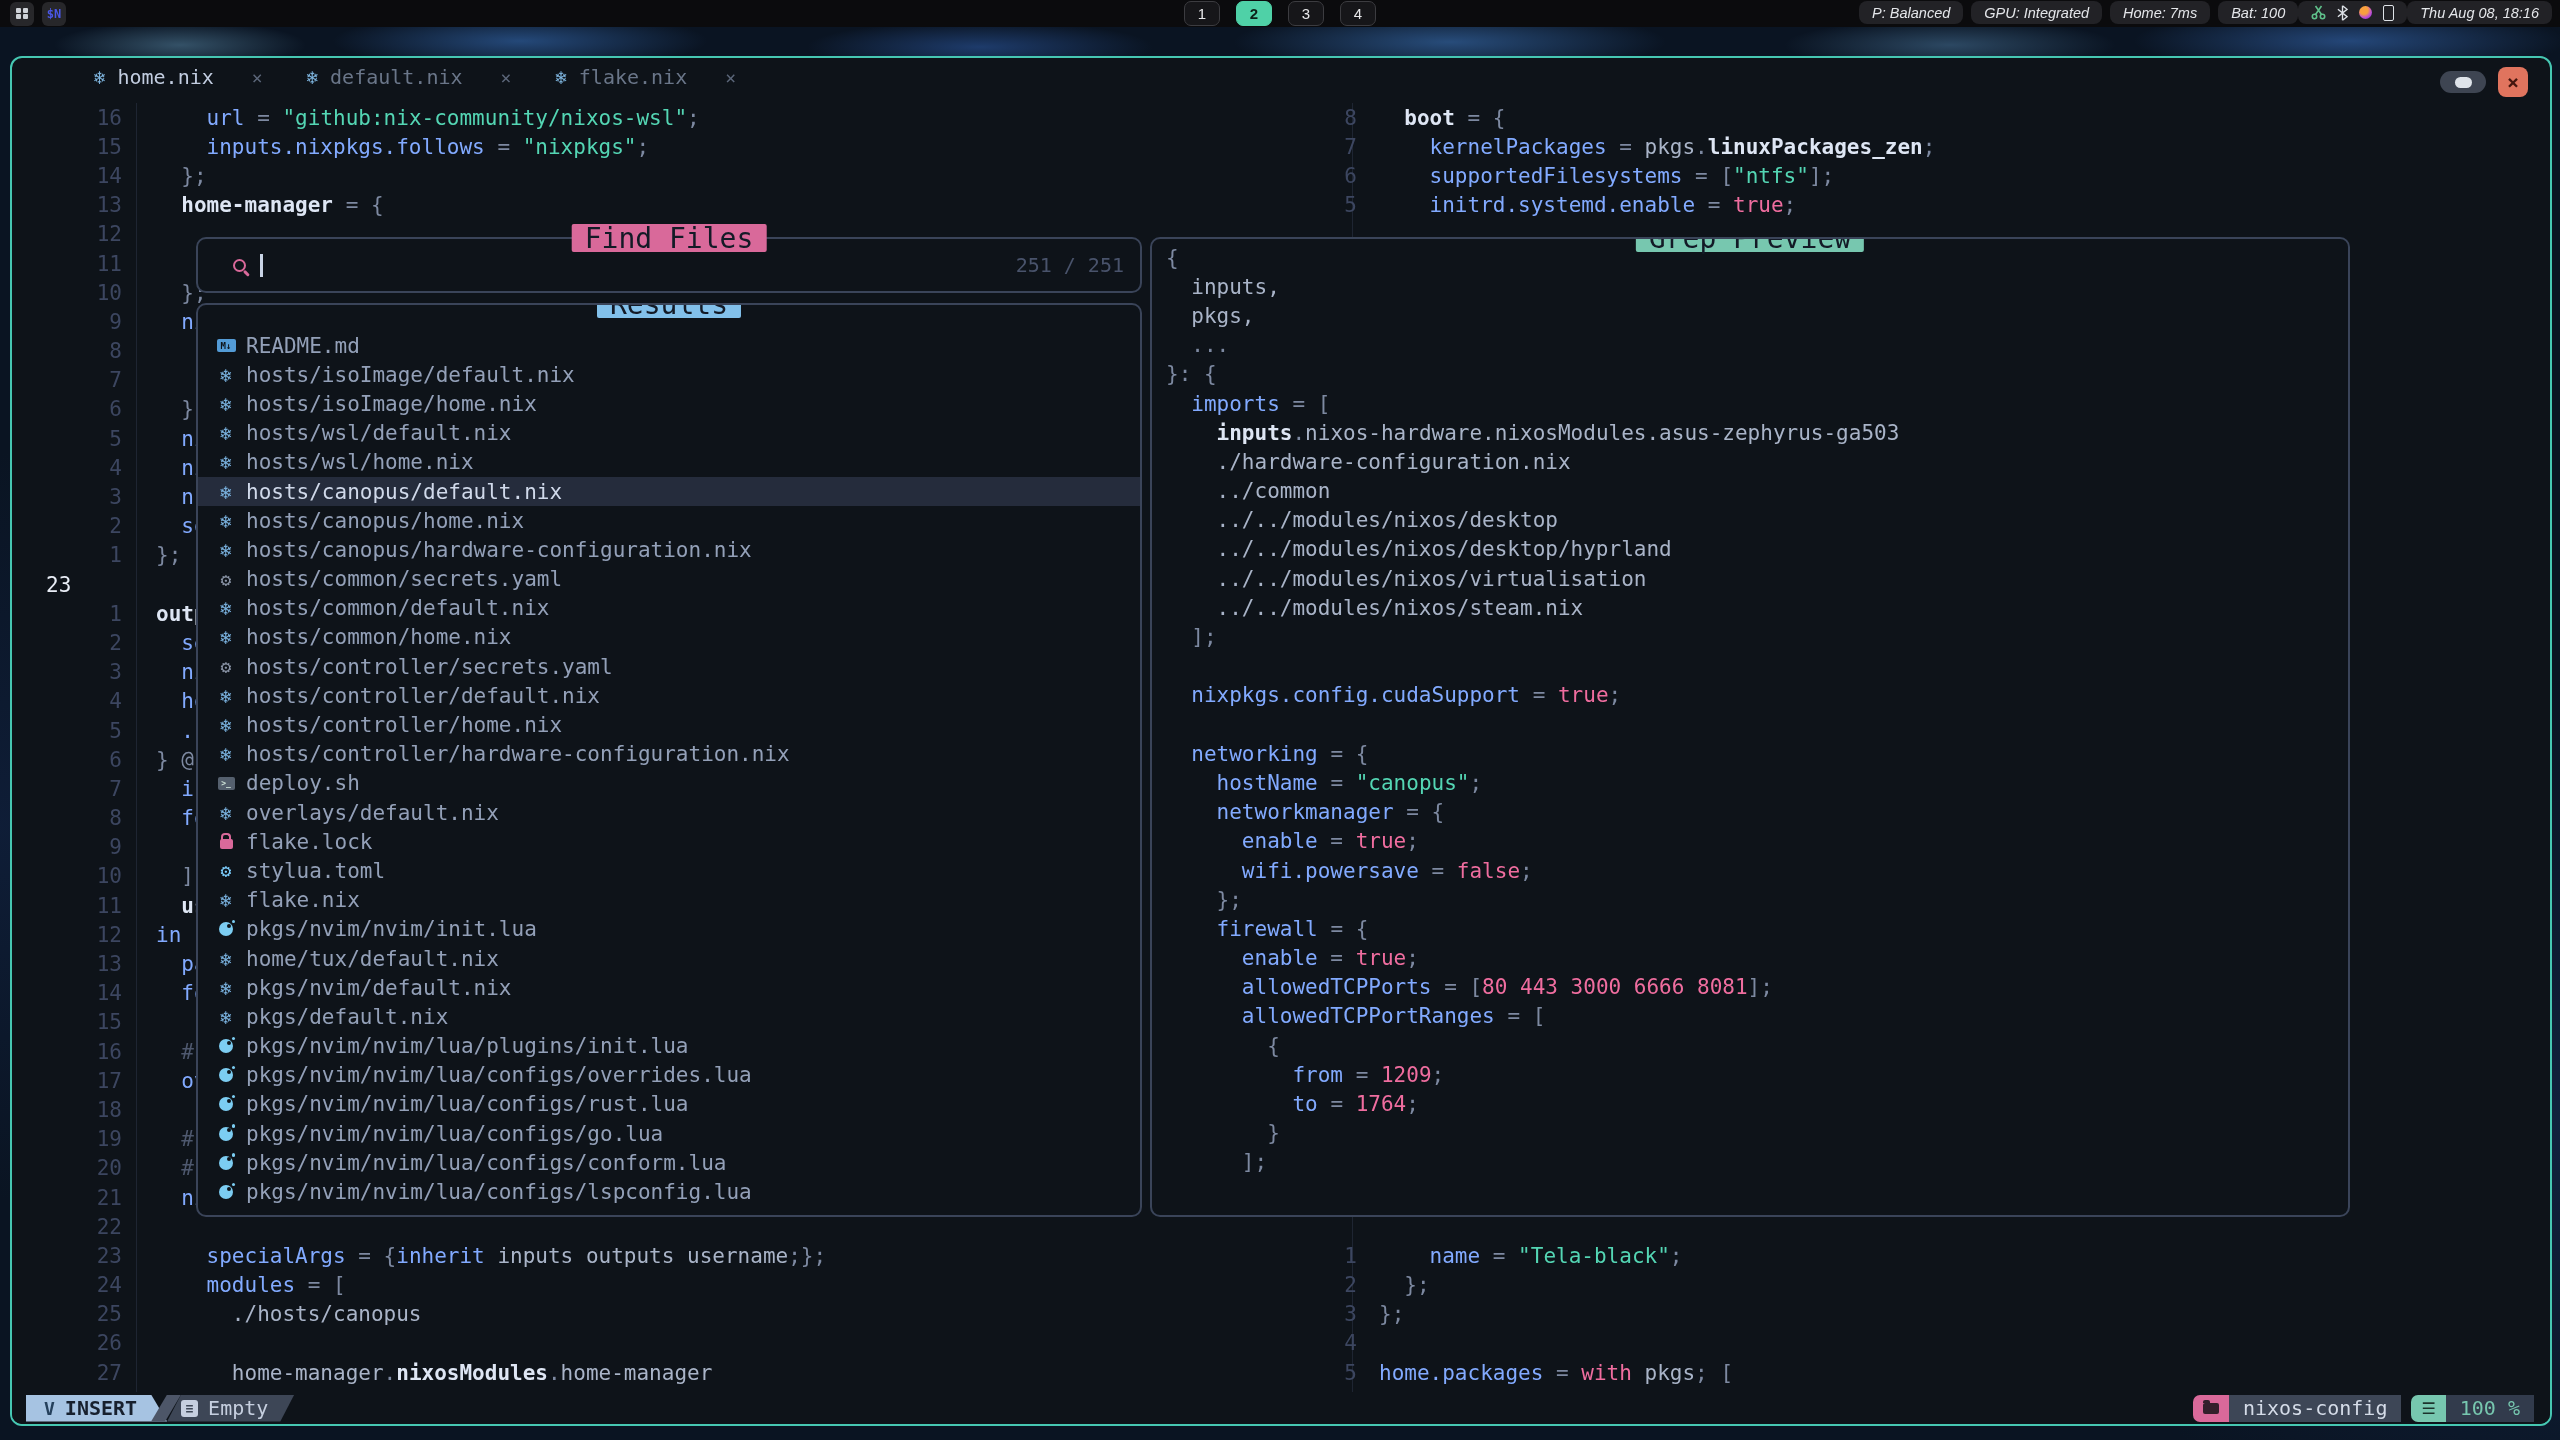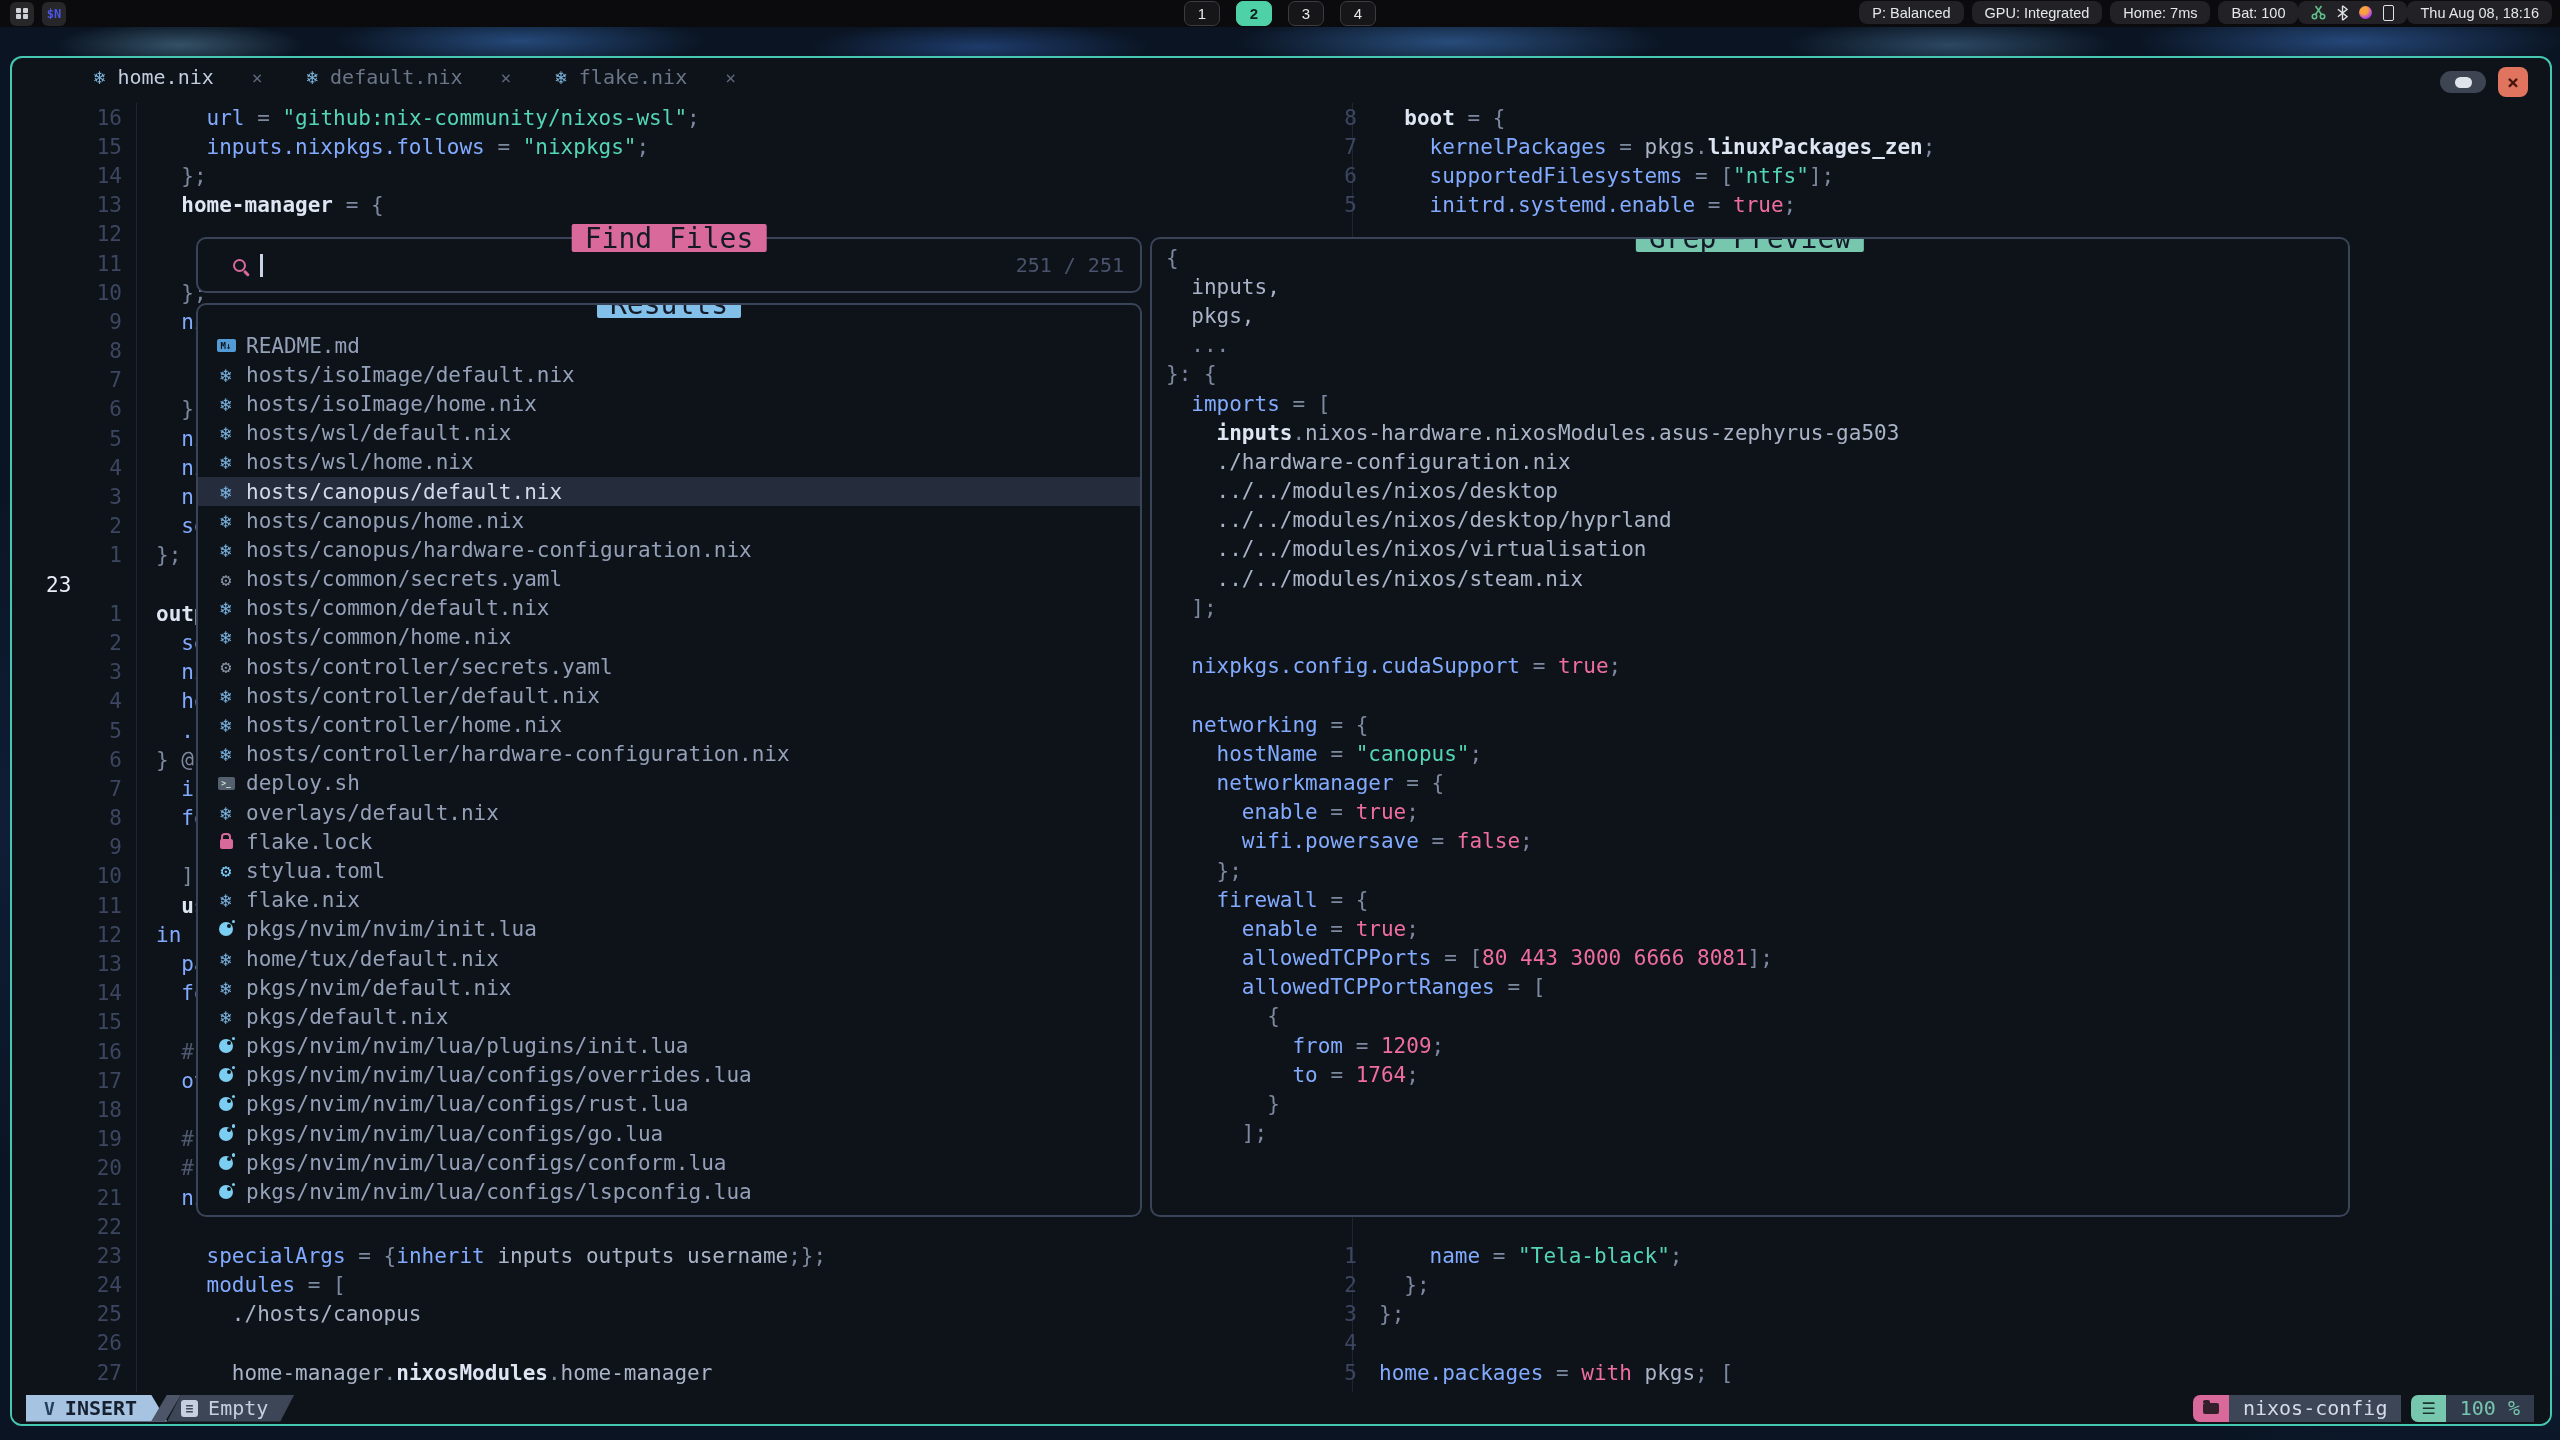--- a/index.html
+++ b/index.html
@@ -21,21 +21,21 @@
     display:flex;align-items:center;font-family:"Liberation Sans",sans-serif;}
   .appicons{display:flex;gap:8px;padding-left:10px;}
   .appicon{width:24px;height:24px;border-radius:6px;background:#27272a;display:flex;align-items:center;justify-content:center;}
   .grid-glyph{display:grid;grid-template-columns:5px 5px;grid-template-rows:5px 5px;gap:1.5px;}
   .grid-glyph i{background:#cfd3d8;border-radius:1px;}
   .dollar-n{color:#4a57e8;font:bold 12px "DejaVu Sans Mono",monospace;}
   .ws-group{position:absolute;left:50%;transform:translateX(-50%);top:1px;display:flex;gap:16px;}
   .ws{min-width:34px;height:23px;border-radius:7px;border:1px solid #3c3c40;background:#161619;
     color:#e8e8ea;font-size:15px;display:flex;align-items:center;justify-content:center;}
   .ws.active{background:#4fd1a7;border-color:#4fd1a7;color:#0c2018;font-weight:bold;}
-  .tb-right{position:absolute;right:8px;top:1px;display:flex;align-items:center;}
+  .tb-right{position:absolute;right:8px;top:1px;display:flex;align-items:center;font-style:italic;}
   .pill{height:23px;border-radius:8px;background:#222226;color:#e4e6ea;font-size:14.5px;
     display:flex;align-items:center;padding:0 13px;}
   .traypill{display:flex;gap:11px;align-items:center;}
   .orb{width:13px;height:13px;border-radius:50%;background:radial-gradient(circle at 38% 32%, #f9a03f 0 34%, #c04fd6 62%, #7a2bb8);}
   .tablet{width:9px;height:14px;border:1.6px solid #dfe3e8;border-radius:2px;}
   
   .window{position:absolute;left:10px;top:56px;width:2538px;height:1366px;border:2px solid #46c7b2;
     border-radius:12px;background:#0e1319;z-index:5;overflow:hidden;}
   
   .tabbar{position:absolute;left:0;top:0;right:0;height:38px;display:flex;align-items:center;
@@ -489,20 +489,21 @@
     <span class="popup-title t-teal">Grep Preview</span>
     <div class="grep-lines">
         <div class="cl"><span class="code"><span class="tk-p">{</span></span></div>
         <div class="cl"><span class="code"><span class="tk-d">  inputs,</span></span></div>
         <div class="cl"><span class="code"><span class="tk-d">  pkgs,</span></span></div>
         <div class="cl"><span class="code"><span class="tk-p">  ...</span></span></div>
         <div class="cl"><span class="code"><span class="tk-p">}: {</span></span></div>
         <div class="cl"><span class="code"><span class="tk-d">  </span><span class="tk-a">imports</span><span class="tk-p"> = [</span></span></div>
         <div class="cl"><span class="code"><span class="tk-d">    </span><span class="tk-w">inputs</span><span class="tk-p">.</span><span class="tk-d">nixos-hardware.nixosModules.asus-zephyrus-ga503</span></span></div>
         <div class="cl"><span class="code"><span class="tk-d">    ./hardware-configuration.nix</span></span></div>
+        <div class="cl"><span class="code"><span class="tk-d">    ../common</span></span></div>
         <div class="cl"><span class="code"><span class="tk-d">    ../../modules/nixos/desktop</span></span></div>
         <div class="cl"><span class="code"><span class="tk-d">    ../../modules/nixos/desktop/hyprland</span></span></div>
         <div class="cl"><span class="code"><span class="tk-d">    ../../modules/nixos/virtualisation</span></span></div>
         <div class="cl"><span class="code"><span class="tk-d">    ../../modules/nixos/steam.nix</span></span></div>
         <div class="cl"><span class="code"><span class="tk-p">  ];</span></span></div>
         <div class="cl"><span class="code"></span></div>
         <div class="cl"><span class="code"><span class="tk-d">  </span><span class="tk-a">nixpkgs.config.cudaSupport</span><span class="tk-p"> = </span><span class="tk-k">true</span><span class="tk-p">;</span></span></div>
         <div class="cl"><span class="code"></span></div>
         <div class="cl"><span class="code"><span class="tk-d">  </span><span class="tk-a">networking</span><span class="tk-p"> = {</span></span></div>
         <div class="cl"><span class="code"><span class="tk-d">    </span><span class="tk-a">hostName</span><span class="tk-p"> = </span><span class="tk-s">"canopus"</span><span class="tk-p">;</span></span></div>

